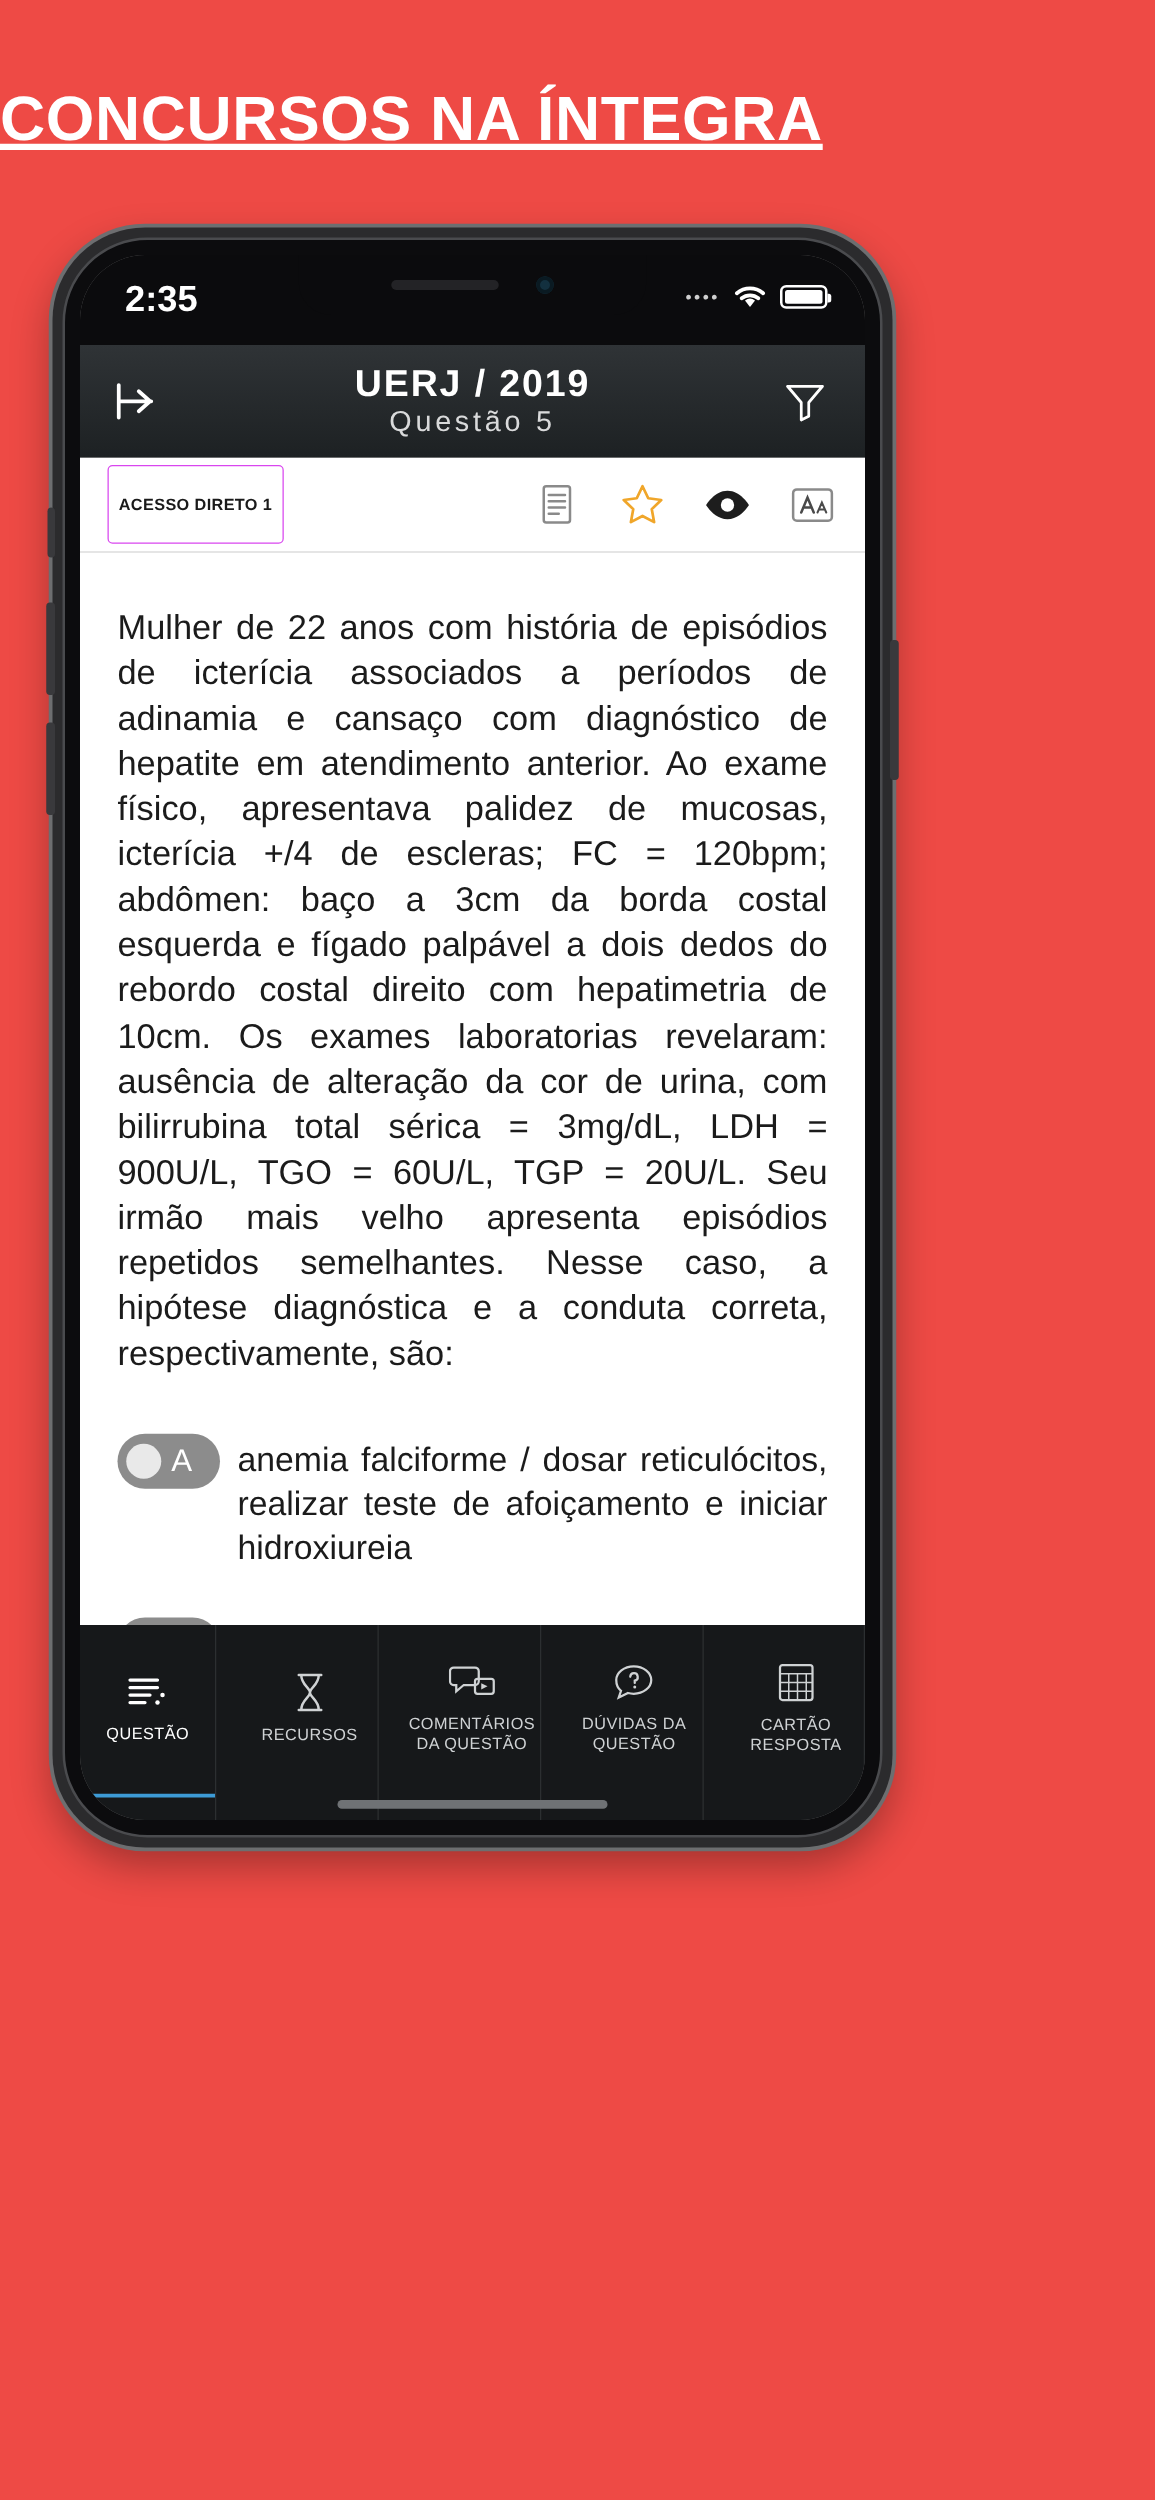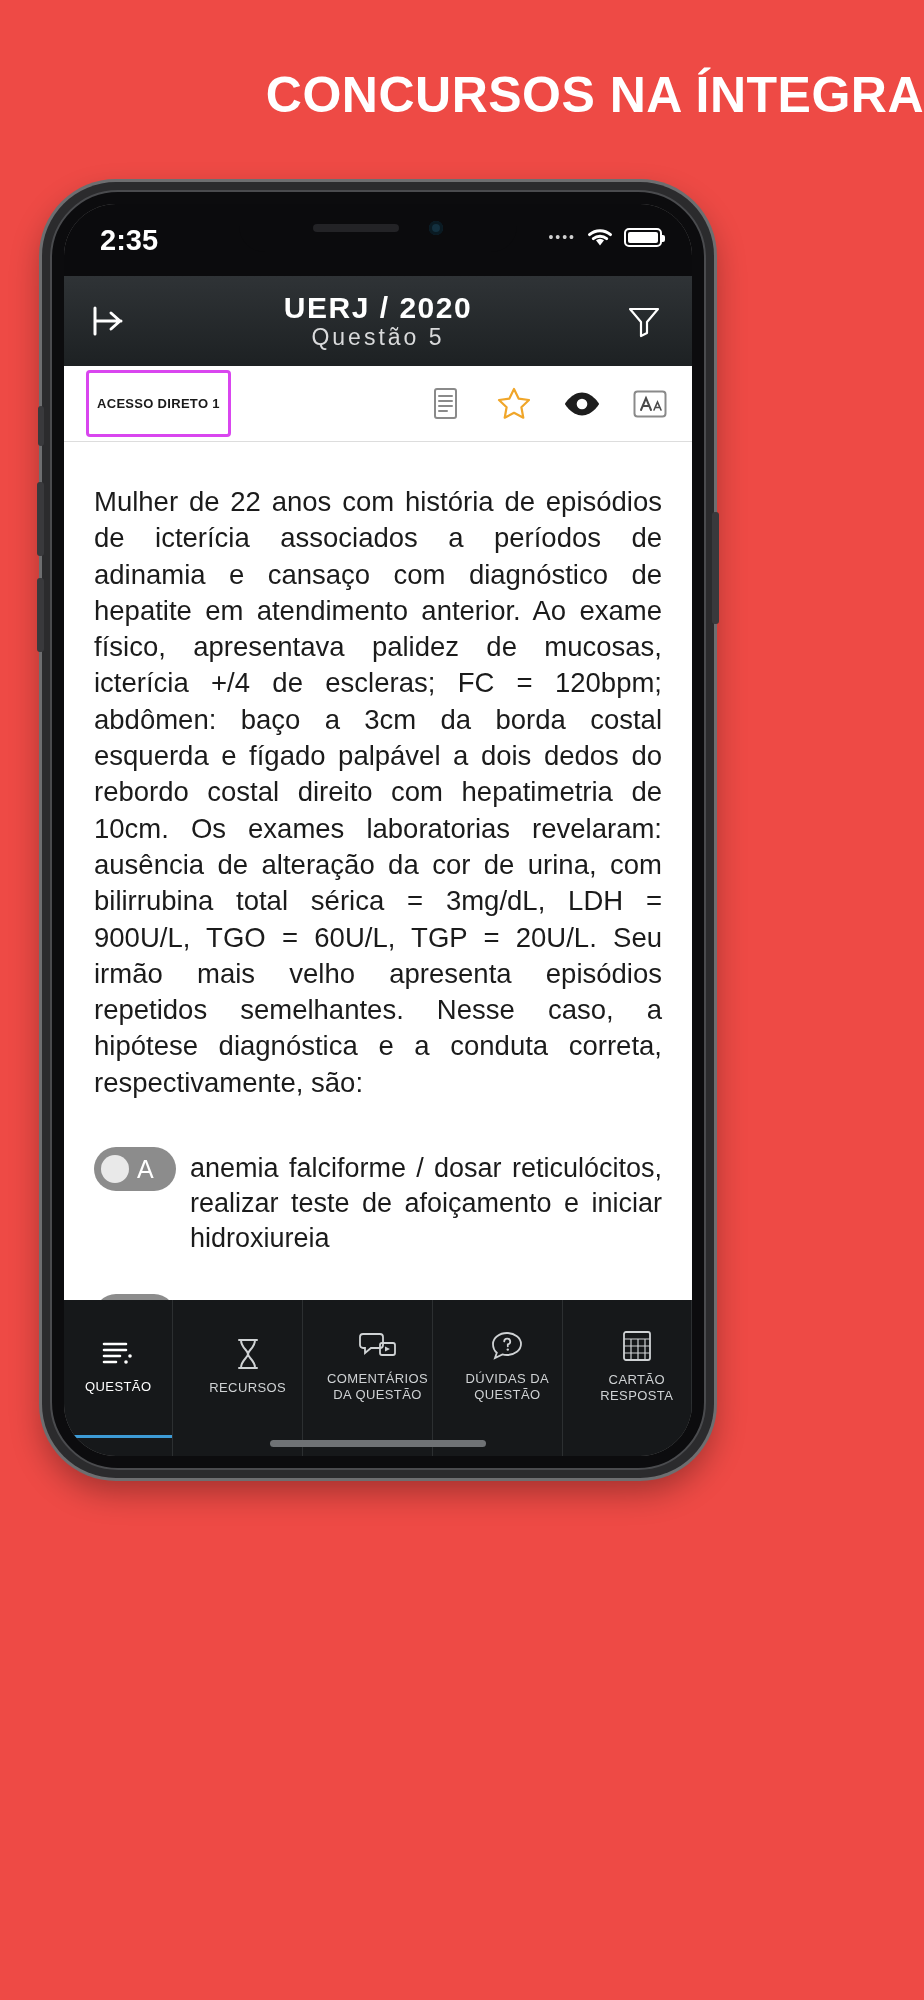--- a/index.html
+++ b/index.html
@@ -10,25 +10,26 @@
   }
   body {
     background: #ee4a45;
     position: relative;
   }
 
   
   .promo-title {
     position: absolute;
     top: 66px; left: 0; right: 0;
-    text-align: right;
+    text-align: left;
     color: #ffffff;
     font-size: 50px;
     font-weight: bold;
     letter-spacing: 0.5px;
+    text-decoration: underline;
   }
 
   
   .phone {
     position: absolute;
     left: 42px; top: 182px;
     width: 672px; height: 1296px;
     background: #2b2b2d;
     border-radius: 74px;
     box-shadow: 0 0 0 3px #6d6e70, 0 14px 32px rgba(0,0,0,.32);
@@ -118,21 +119,21 @@
 
   
   .toolbar {
     height: 76px;
     background: #ffffff;
     display: flex; align-items: center;
     padding: 0 22px;
     border-bottom: 1px solid #dddddd;
   }
   .tag {
-    border: 3px solid #d946ef;
+    border: 1px solid #d946ef;
     border-radius: 4px;
     font-size: 13px;
     font-weight: bold;
     letter-spacing: 0.3px;
     padding: 23px 8px;
     color: #1a1a1a;
     white-space: nowrap;
   }
   .toolbar-spacer { flex: 1; }
   .tool-icons { display: flex; align-items: center; gap: 28px; }
@@ -252,21 +253,21 @@
       </div>
     </div>
 
     <div class="app-header">
       <div class="hdr-icon hdr-back">
         <svg width="38" height="34" viewBox="0 0 38 34">
           <path d="M4 4v26M4 17h26M20 9l9 8-9 8" stroke="#fff" stroke-width="3" fill="none" stroke-linecap="round" stroke-linejoin="round"></path>
         </svg>
       </div>
       <div class="hdr-title">
-        <div class="l1">UERJ / 2020</div>
+        <div class="l1">UERJ / 2019</div>
         <div class="l2">Questão 5</div>
       </div>
       <div class="hdr-icon hdr-filter">
         <svg width="40" height="40" viewBox="0 0 40 40">
           <path d="M6 8h28l-11 13v11l-6 3V21z" stroke="#fff" stroke-width="2.2" fill="none" stroke-linejoin="round"></path>
         </svg>
       </div>
     </div>
 
     <div class="toolbar">

